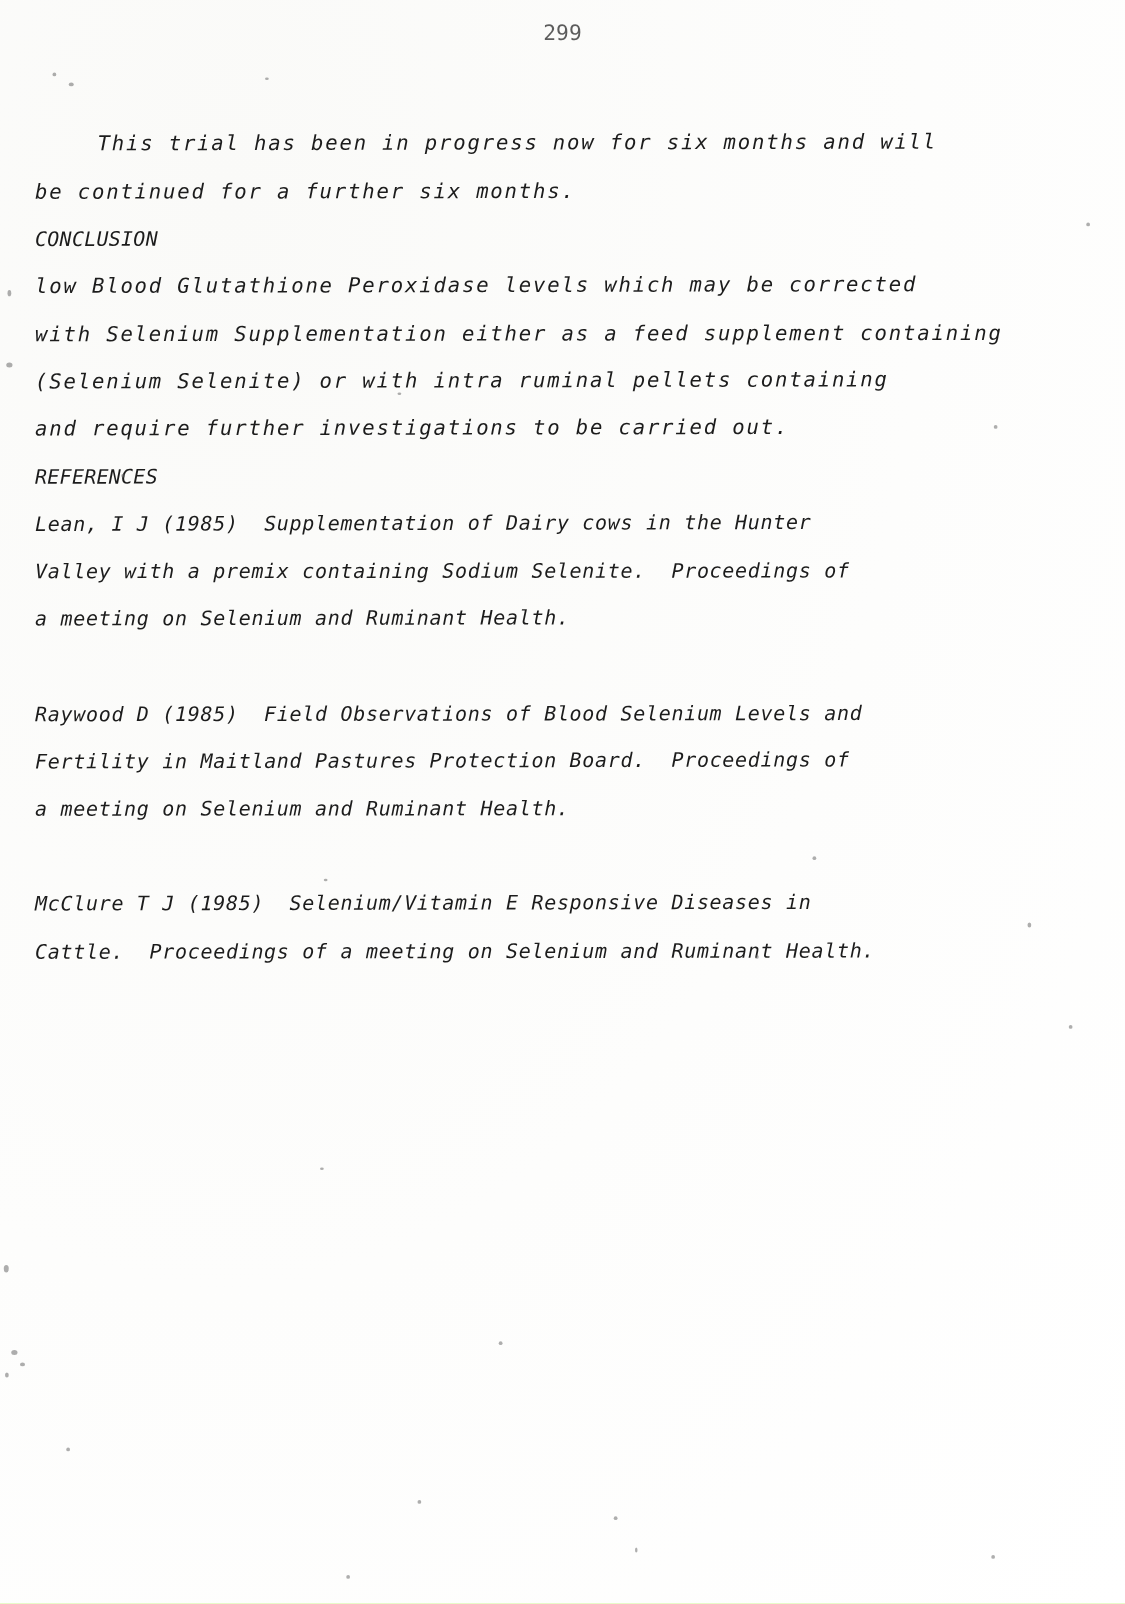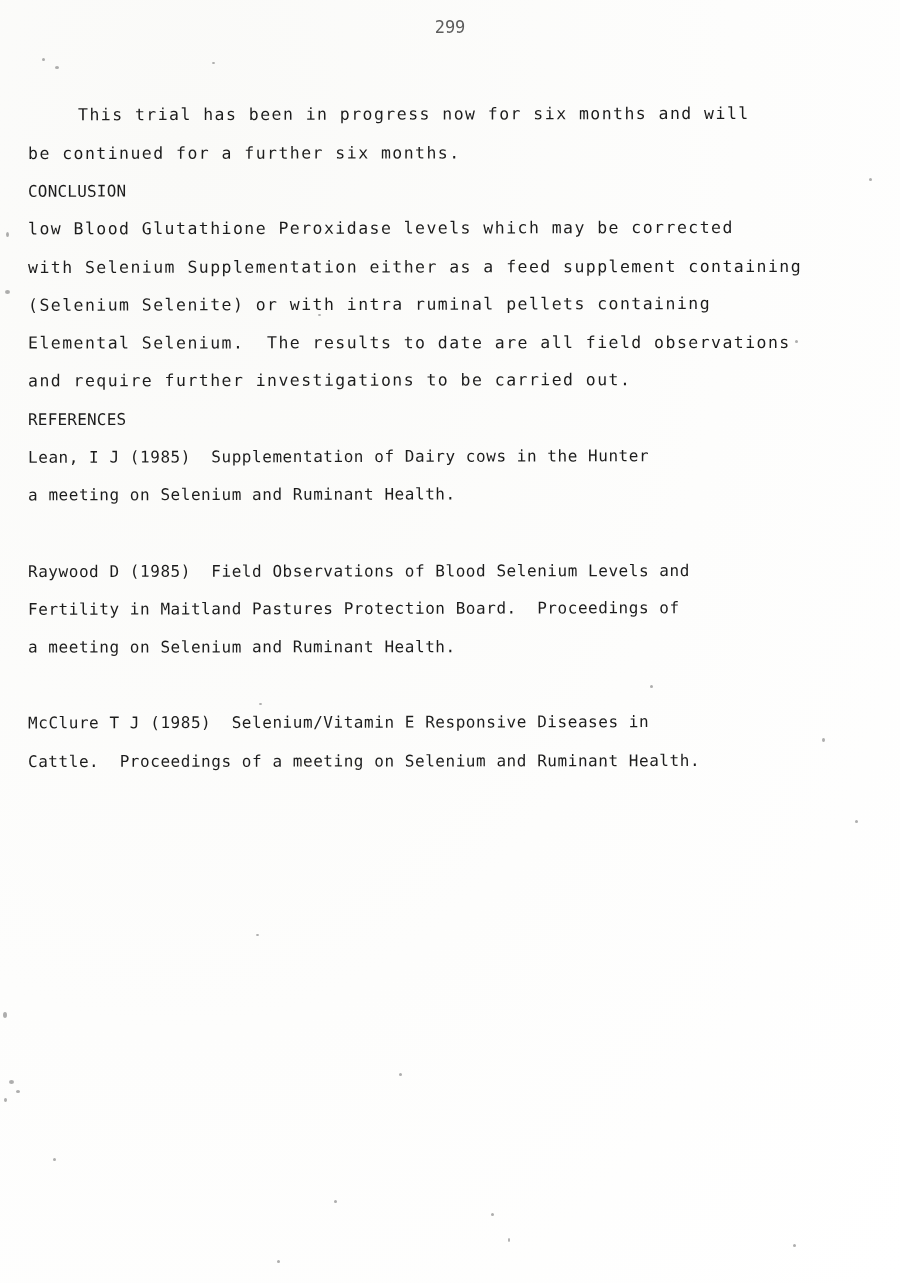--- a/index.html
+++ b/index.html
@@ -35,20 +35,21 @@
     letter-spacing: 0px;
     color: #3a3a3a;
     opacity: 0.82;
   }
 
   .body-text {
     position: absolute;
     top: 96px;
     left: 0;
     width: 900px;
+    font-style: italic;
   }
 
   .line {
     position: relative;
     height: 38px;
     line-height: 38px;
     white-space: pre;
     font-size: 16.5px;
     color: #1c1c1c;
   }
@@ -105,26 +106,26 @@
   <div class="body-text">
 
     <div class="line wide indent j1">This trial has been in progress now for six months and will</div>
     <div class="line wide j2">be continued for a further six months.</div>
 
     <div class="line head j3">CONCLUSION</div>
 
     <div class="line wide j1">low Blood Glutathione Peroxidase levels which may be corrected</div>
     <div class="line wide j2">with Selenium Supplementation either as a feed supplement containing</div>
     <div class="line wide j3">(Selenium Selenite) or with intra ruminal pellets containing</div>
-    <div class="line wide j4">Elemental Selenium.  The results to date are all field observations</div>
     <div class="line wide j1">and require further investigations to be carried out.</div>
 
     <div class="line head j2">REFERENCES</div>
 
     <div class="line tight j3">Lean, I J (1985)  Supplementation of Dairy cows in the Hunter</div>
+    <div class="line tight j4">Valley with a premix containing Sodium Selenite.  Proceedings of</div>
     <div class="line tight j1">a meeting on Selenium and Ruminant Health.</div>
 
     <div class="line blank"></div>
 
     <div class="line tight j2">Raywood D (1985)  Field Observations of Blood Selenium Levels and</div>
     <div class="line tight j3">Fertility in Maitland Pastures Protection Board.  Proceedings of</div>
     <div class="line tight j4">a meeting on Selenium and Ruminant Health.</div>
 
     <div class="line blank"></div>
 

